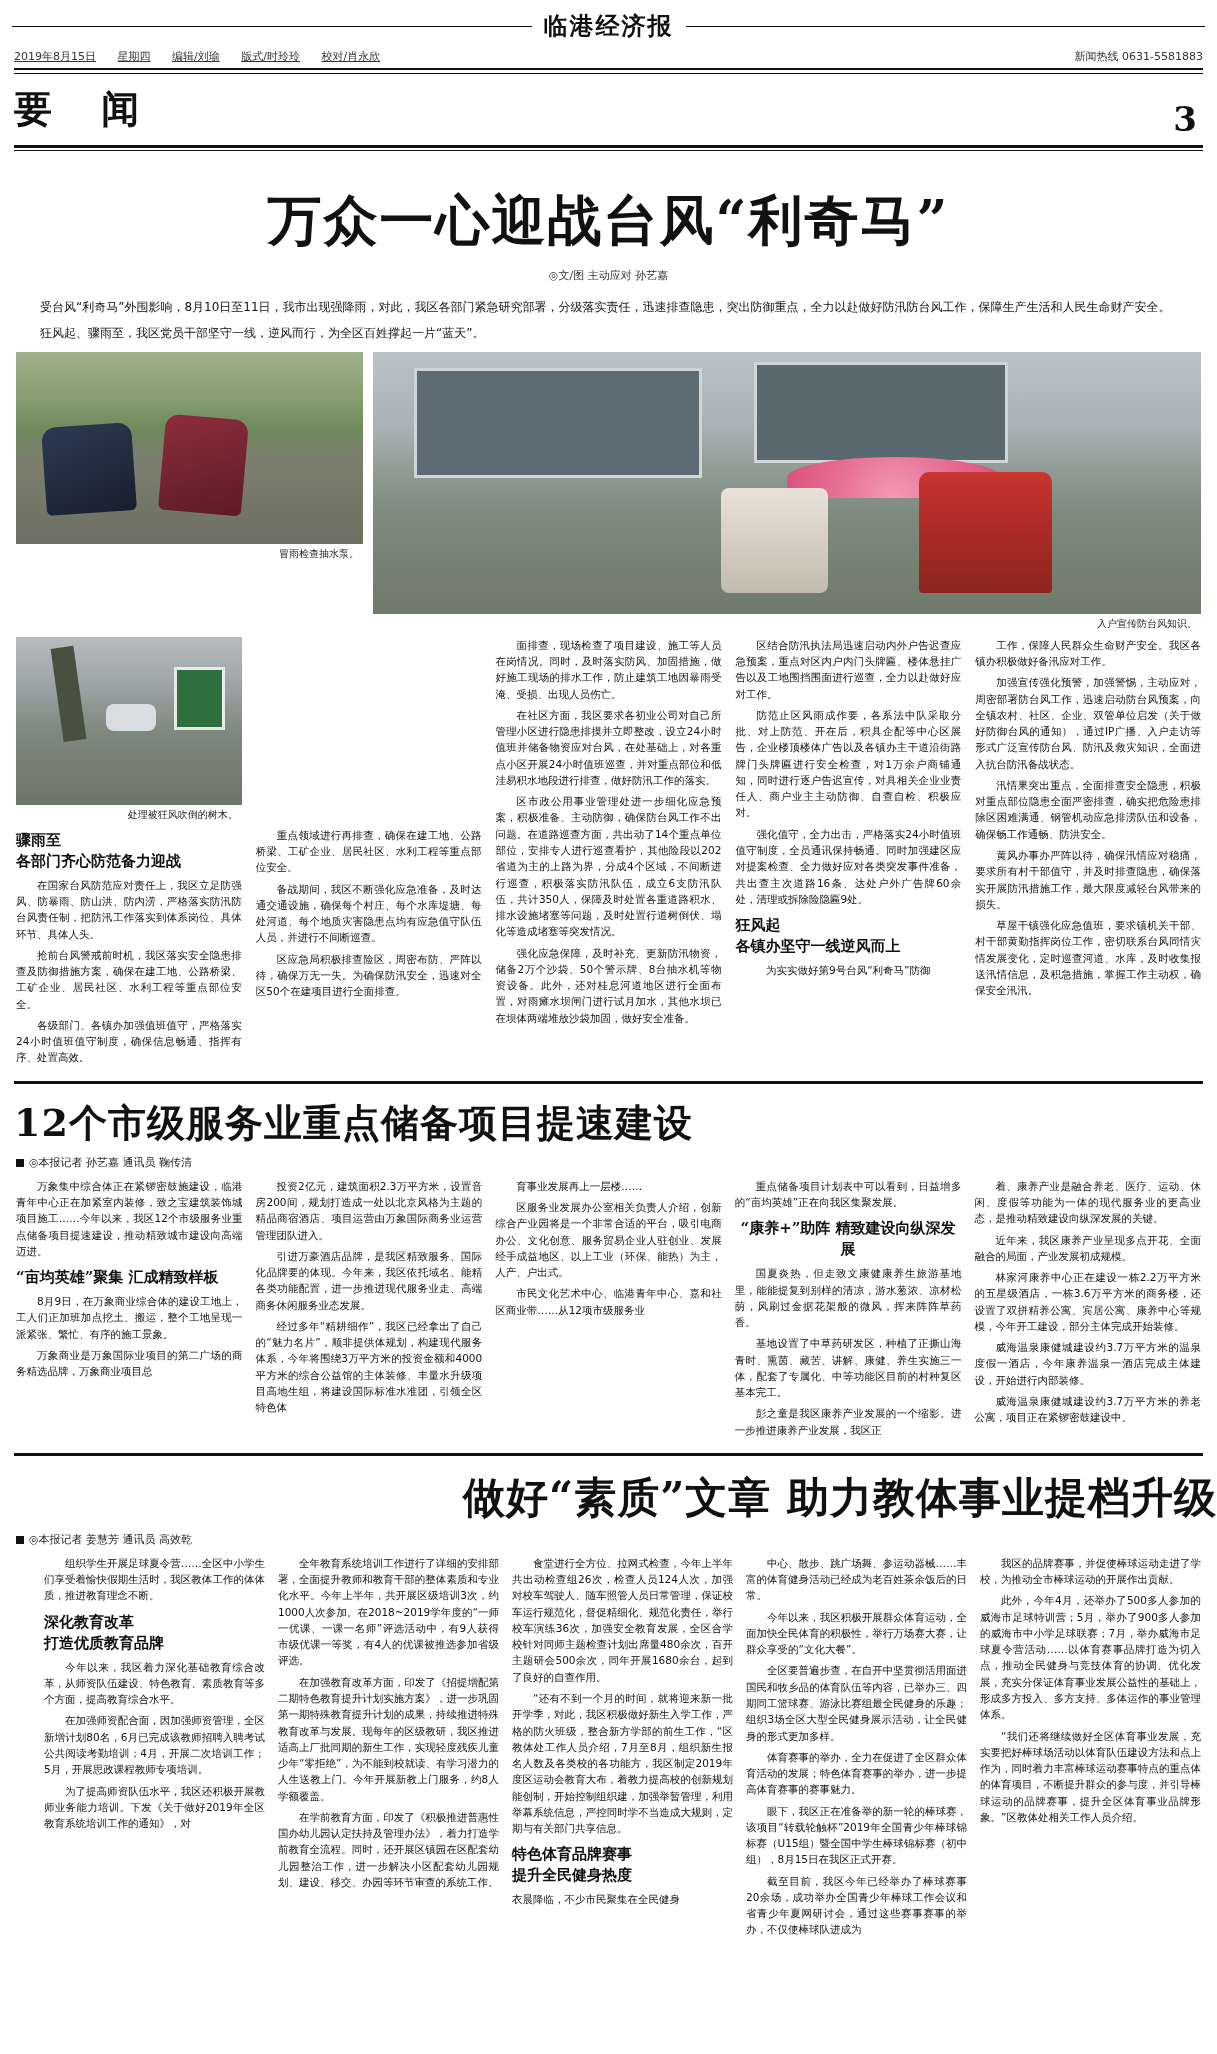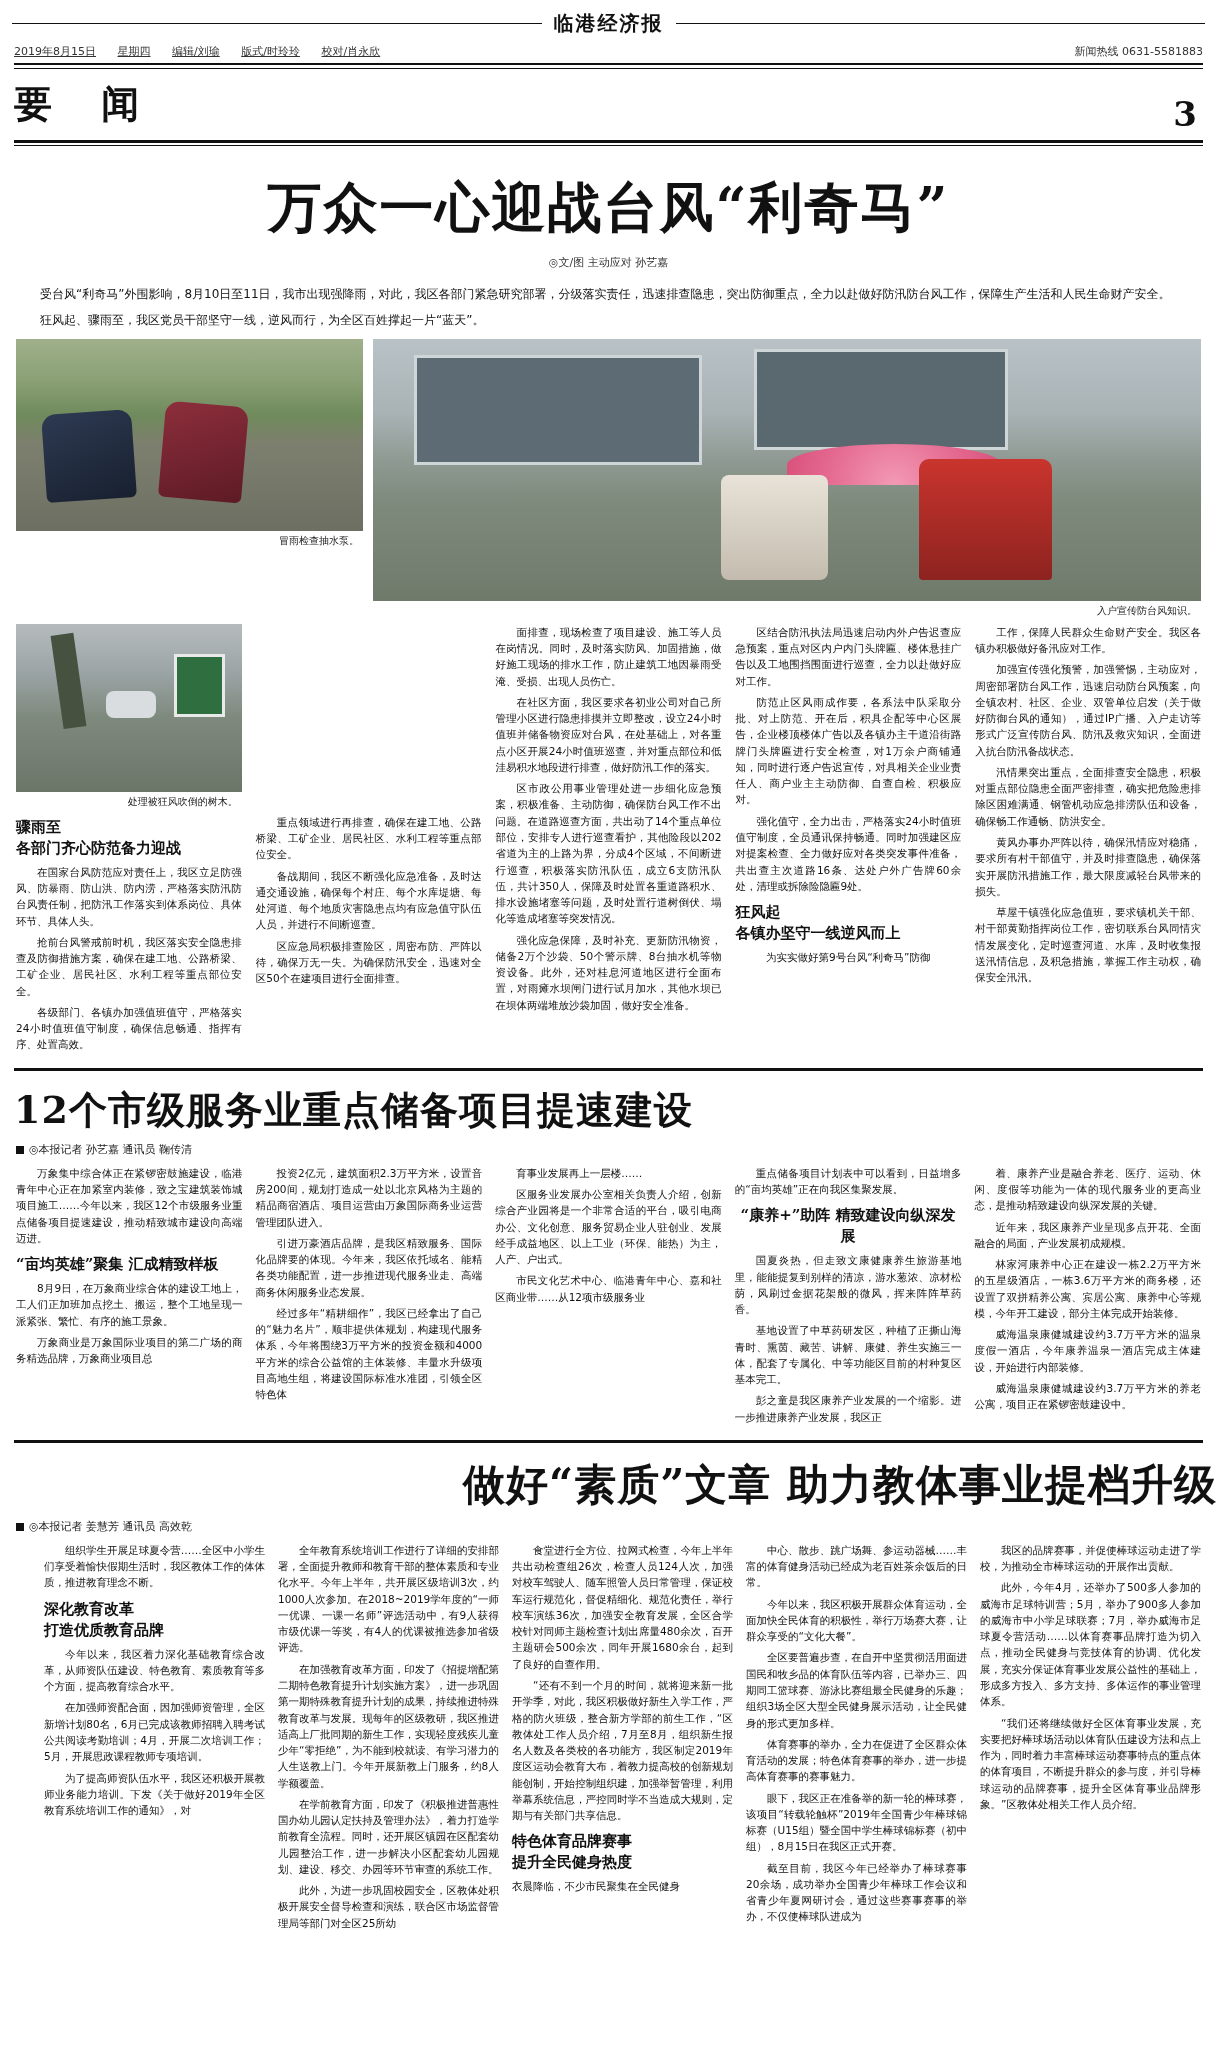--- a/index.html
+++ b/index.html
@@ -19,21 +19,21 @@
   
   .masthead{
     display:flex;align-items:center;justify-content:center;
     padding:10px 0 4px 0;
   }
   .masthead .rule{
     flex:1;height:1px;background:#111;margin:0 12px;
   }
   .masthead .paper-name{
     font-family:"DejaVu Serif","Liberation Serif",serif;
-    font-size:20px;font-weight:bold;letter-spacing:2px;color:#111;
+    font-size:24px;font-weight:bold;letter-spacing:2px;color:#111;
     white-space:nowrap;
   }
   .infobar{
     display:flex;align-items:center;justify-content:space-between;
     font-size:11px;color:#333;
     padding:3px 14px 4px 14px;
   }
   .infobar .left span{margin-right:18px;text-decoration:underline;}
   .infobar .right{white-space:nowrap;margin-left:35px;}
   .double-rule{border-top:2px solid #111;border-bottom:1px solid #111;height:3px;margin:0 14px;}
@@ -52,21 +52,21 @@
     font-size:34px;font-weight:bold;
   }
   .thick-rule{border-top:3px solid #111;margin:2px 14px 0 14px;}
   .thin-rule{border-top:1px solid #111;margin:2px 14px 10px 14px;}
 
   
   .headline{
     text-align:center;
     font-family:"DejaVu Serif","Liberation Serif",serif;
     font-size:54px;font-weight:bold;letter-spacing:2px;
-    margin:26px 0 10px 0;
+    margin:34px 0 10px 0;
   }
   .byline{
     text-align:center;font-size:11px;color:#333;margin-bottom:14px;
   }
 
   
   .col-text{
     font-family:"DejaVu Sans","Liberation Sans",sans-serif;
     font-size:10.5px;line-height:1.55;text-align:justify;color:#111;
     text-justify:inter-ideograph;
@@ -295,21 +295,20 @@
         <span>打造优质教育品牌</span>
       </div>
       <p>今年以来，我区着力深化基础教育综合改革，从师资队伍建设、特色教育、素质教育等多个方面，提高教育综合水平。</p>
       <p>在加强师资配合面，因加强师资管理，全区新增计划80名，6月已完成该教师招聘入聘考试公共阅读考勤培训；4月，开展二次培训工作；5月，开展思政课程教师专项培训。</p>
       <p>为了提高师资队伍水平，我区还积极开展教师业务能力培训。下发《关于做好2019年全区教育系统培训工作的通知》，对</p>
     </div>
     <div class="col-text">
       <p>全年教育系统培训工作进行了详细的安排部署，全面提升教师和教育干部的整体素质和专业化水平。今年上半年，共开展区级培训3次，约1000人次参加。在2018~2019学年度的“一师一优课、一课一名师”评选活动中，有9人获得市级优课一等奖，有4人的优课被推选参加省级评选。</p>
       <p>在加强教育改革方面，印发了《招提增配第二期特色教育提升计划实施方案》，进一步巩固第一期特殊教育提升计划的成果，持续推进特殊教育改革与发展。现每年的区级教研，我区推进适高上厂批同期的新生工作，实现轻度残疾儿童少年“零拒绝”，为不能到校就读、有学习潜力的人生送教上门。今年开展新教上门服务，约8人学额覆盖。</p>
       <p>在学前教育方面，印发了《积极推进普惠性国办幼儿园认定扶持及管理办法》，着力打造学前教育全流程。同时，还开展区镇园在区配套幼儿园整治工作，进一步解决小区配套幼儿园规划、建设、移交、办园等环节审查的系统工作。</p>
-      <p>此外，为进一步巩固校园安全，区教体处积极开展安全督导检查和演练，联合区市场监督管理局等部门对全区25所幼</p>
     </div>
     <div class="col-text">
       <p>食堂进行全方位、拉网式检查，今年上半年共出动检查组26次，检查人员124人次，加强对校车驾驶人、随车照管人员日常管理，保证校车运行规范化，督促精细化、规范化责任，举行校车演练36次，加强安全教育发展，全区合学校针对同师主题检查计划出席量480余次，百开主题研会500余次，同年开展1680余台，起到了良好的自查作用。</p>
       <p>“还有不到一个月的时间，就将迎来新一批开学季，对此，我区积极做好新生入学工作，严格的防火班级，整合新方学部的前生工作，“区教体处工作人员介绍，7月至8月，组织新生报名人数及各类校的各功能方，我区制定2019年度区运动会教育大布，着教力提高校的创新规划能创制，开始控制组织建，加强举暂管理，利用举幕系统信息，严控同时学不当造成大规则，定期与有关部门共享信息。</p>
       <div class="sub-head left">
         <span>特色体育品牌赛事</span><br>
         <span>提升全民健身热度</span>
       </div>
       <p style="text-indent:0;">衣晨降临，不少市民聚集在全民健身</p>
     </div>

